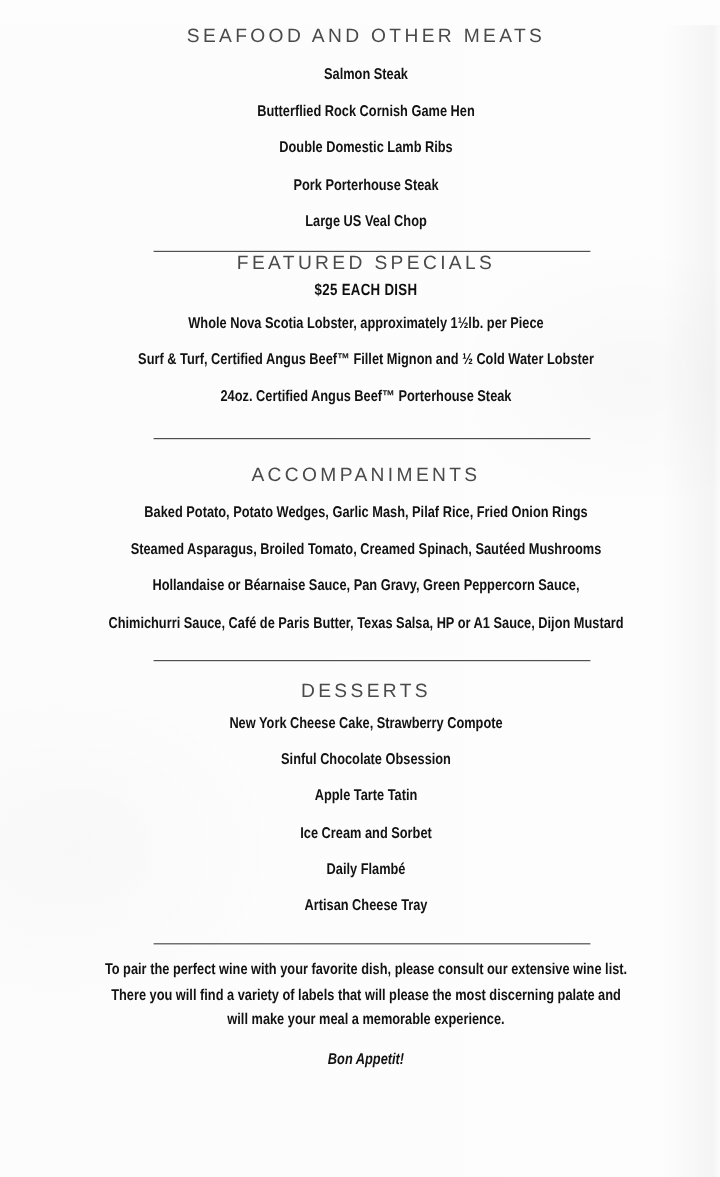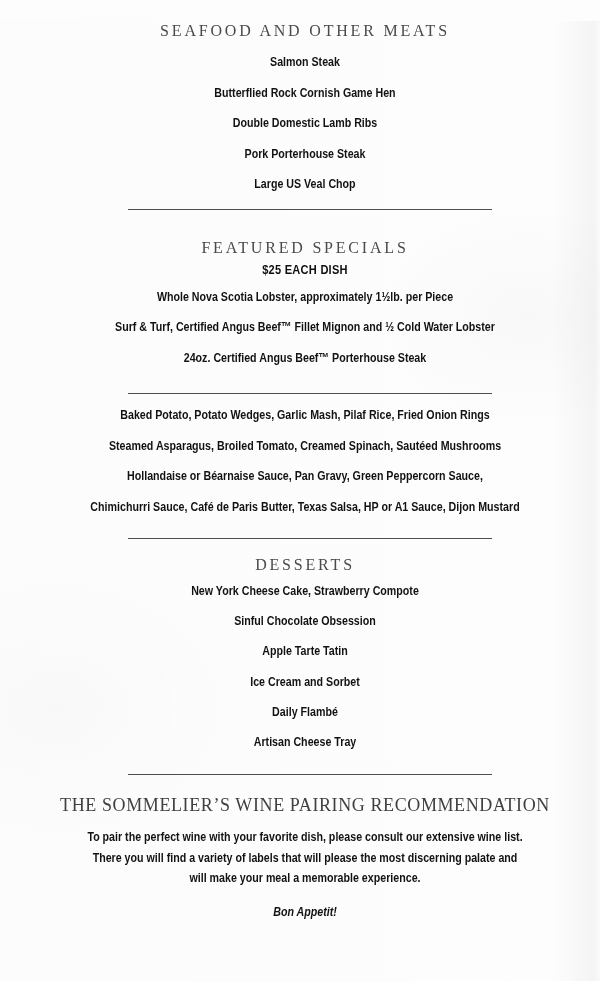--- a/index.html
+++ b/index.html
@@ -19,21 +19,21 @@
   }
   .content{
     margin-left:15px;
     width:580px;
     text-align:center;
     color:#141414;
   }
   h1,h2,p,div{margin:0;padding:0;}
 
   .sec-heading{
-    font-family:Liberation Serif, serif;
+    font-family:Liberation Sans, sans-serif;
     font-weight:400;
     font-size:16px;
     line-height:19px;
     letter-spacing:2.8px;
     color:#4a4a4a;
   }
   .condensed{
     transform:scaleX(0.82);
     transform-origin:50% 0;
   }
@@ -55,21 +55,21 @@
   .divider{
     width:364px;
     margin:0 auto;
     border-top:1.5px solid #4f4f4f;
     transform:translateX(5px);
     height:0;
   }
   .mt-h1{margin-top:21px;}
   .mt-items1{margin-top:7px;}
   .mt-d1{margin-top:9px;}
-  .mt-h2{margin-top:28px;}
+  .mt-h2{}
   .mt-d2{margin-top:20px;}
   .mt-h3{margin-top:21px;}
   .mt-items3{margin-top:6px;}
   .mt-d3{margin-top:16px;}
   .mt-h4{margin-top:16px;}
   .mt-items4{margin-top:2px;}
   .mt-d4{margin-top:17px;}
 
   .footer-heading{
     margin-top:20px;
@@ -121,20 +121,21 @@
       <div class="price-note condensed">$25 EACH DISH</div>
       <div class="items condensed">
         <div>Whole Nova Scotia Lobster, approximately 1½lb. per Piece</div>
         <div>Surf &amp; Turf, Certified Angus Beef™ Fillet Mignon and ½ Cold Water Lobster</div>
         <div>24oz. Certified Angus Beef™ Porterhouse Steak</div>
       </div>
       <div class="divider mt-d2"></div>
     </section>
 
     <section>
+      <h2 class="sec-heading mt-h3">ACCOMPANIMENTS</h2>
       <div class="items condensed mt-items3">
         <div>Baked Potato, Potato Wedges, Garlic Mash, Pilaf Rice, Fried Onion Rings</div>
         <div>Steamed Asparagus, Broiled Tomato, Creamed Spinach, Sautéed Mushrooms</div>
         <div>Hollandaise or Béarnaise Sauce, Pan Gravy, Green Peppercorn Sauce,</div>
         <div>Chimichurri Sauce, Café de Paris Butter, Texas Salsa, HP or A1 Sauce, Dijon Mustard</div>
       </div>
       <div class="divider mt-d3"></div>
     </section>
 
     <section>
@@ -144,21 +145,20 @@
         <div>Sinful Chocolate Obsession</div>
         <div>Apple Tarte Tatin</div>
         <div>Ice Cream and Sorbet</div>
         <div>Daily Flambé</div>
         <div>Artisan Cheese Tray</div>
       </div>
       <div class="divider mt-d4"></div>
     </section>
 
     <footer>
-      <h1 class="footer-heading">THE SOMMELIER’S WINE PAIRING RECOMMENDATION</h1>
       <div class="footer-para condensed">
         <div>To pair the perfect wine with your favorite dish, please consult our extensive wine list.</div>
         <div>There you will find a variety of labels that will please the most discerning palate and</div>
         <div>will make your meal a memorable experience.</div>
       </div>
       <div class="signoff condensed">Bon Appetit!</div>
     </footer>
 
   </main>
 </div>

